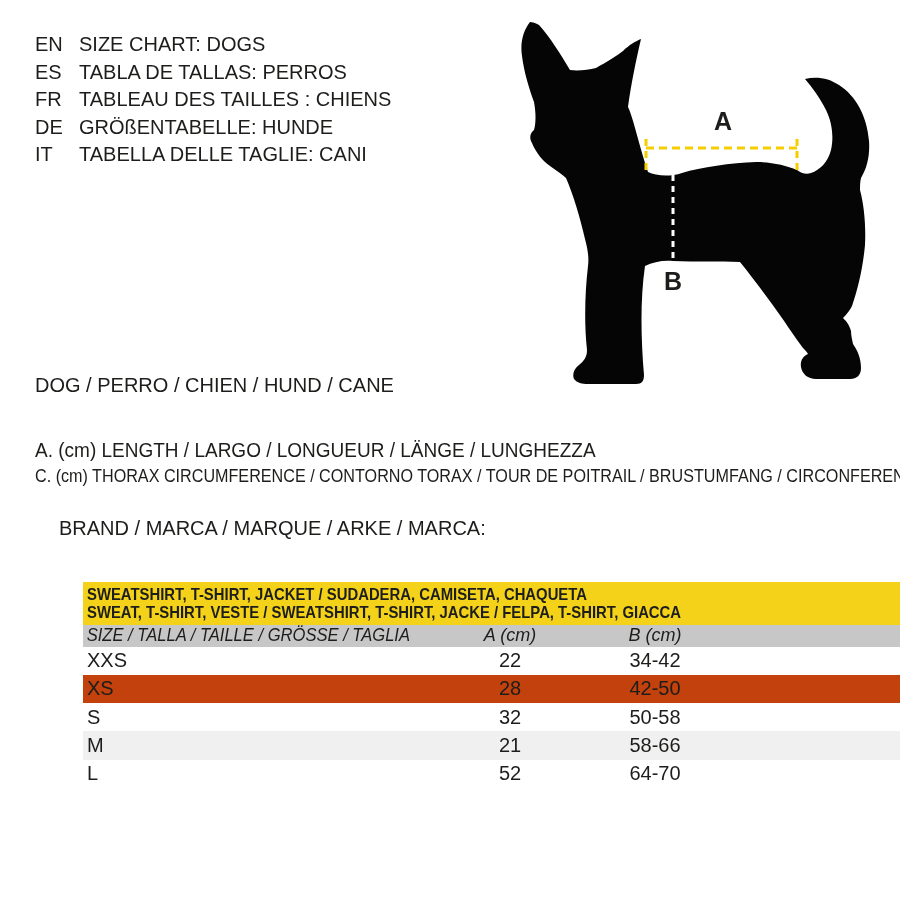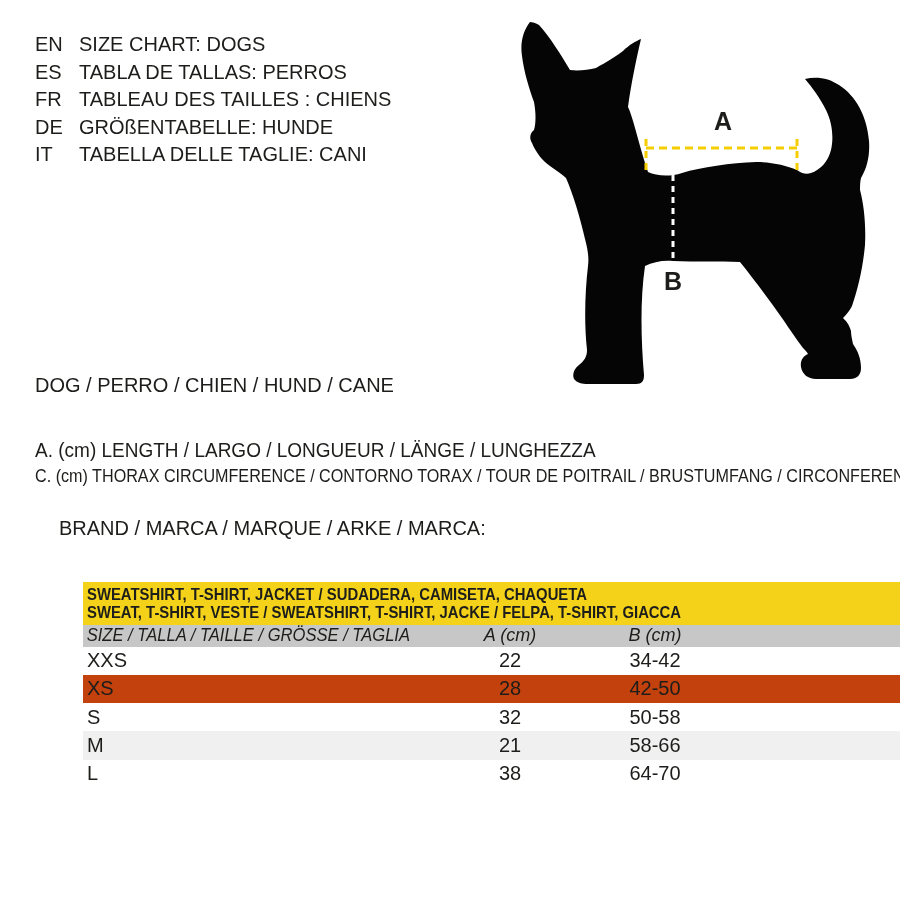--- a/index.html
+++ b/index.html
@@ -166,19 +166,19 @@
       <div></div>
     </div>
     <div class="t-grid t-row" style="background:#F0F0F0;">
       <div class="c-size">M</div>
       <div class="c-a">21</div>
       <div class="c-b">58-66</div>
       <div></div>
     </div>
     <div class="t-grid t-row">
       <div class="c-size">L</div>
-      <div class="c-a">38</div>
+      <div class="c-a">52</div>
       <div class="c-b">64-70</div>
       <div></div>
     </div>
   </div>
 
 </div>
 
 </body></html>

